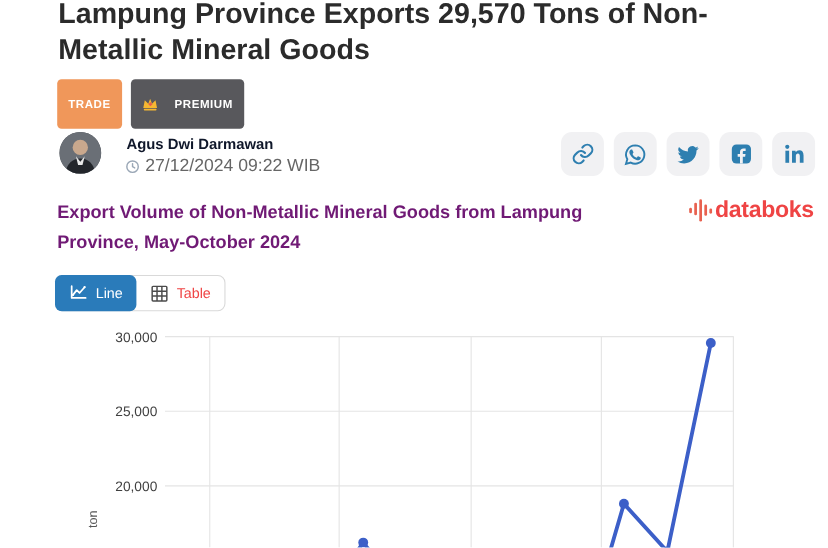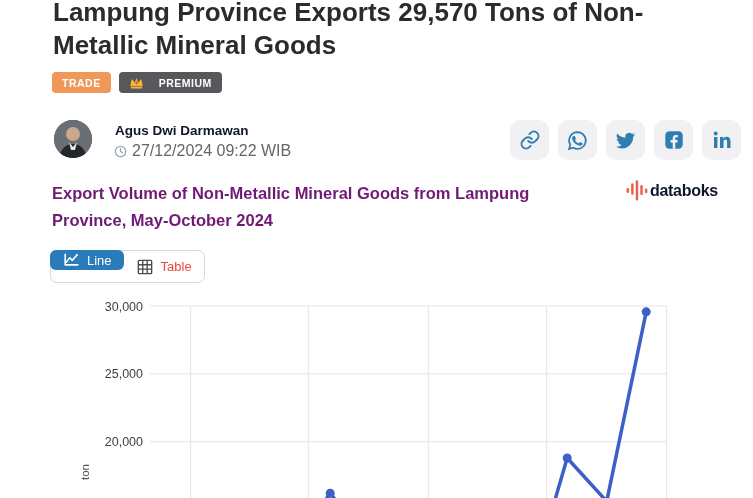--- a/index.html
+++ b/index.html
@@ -5,49 +5,49 @@
   html,body{margin:0;padding:0;background:#fff;}
   .page{position:relative;width:753px;height:498px;overflow:hidden;background:#fff;
         font-family:"Liberation Sans","DejaVu Sans",sans-serif;}
 
   
   .headline{position:absolute;left:53px;top:-4px;width:670px;margin:0;
             font-size:26px;line-height:33px;font-weight:700;color:#2b2b2b;letter-spacing:0;}
 
   
   .tags{position:absolute;left:52px;top:72px;display:flex;gap:8px;}
-  .tag{display:inline-flex;align-items:center;gap:5px;height:21px;padding:0 10px;
+  .tag{display:inline-flex;align-items:center;gap:5px;height:21px;padding:12px 10px;
        border-radius:4px;font-size:10.5px;font-weight:600;letter-spacing:.5px;color:#fff;cursor:pointer;}
   .tag.trade{background:#F0975A;}
   .tag.premium{background:#58585C;gap:15px;}
 
   
   .avatar{position:absolute;left:54px;top:120px;width:38px;height:38px;border-radius:50%;
           overflow:hidden;background:#4a4f55;}
   .author-name{position:absolute;left:115px;top:123px;font-size:13.5px;font-weight:700;color:#0f172a;}
   .date-row{position:absolute;left:114px;top:142px;display:flex;align-items:center;gap:5px;
             font-size:16px;color:#666;}
 
   
   .share-row{position:absolute;left:510px;top:120px;display:flex;gap:9px;}
   .share-btn{width:39px;height:40px;border-radius:10px;background:#F1F1F3;border:none;
              display:flex;align-items:center;justify-content:center;cursor:pointer;padding:0;}
 
   
   .chart-title{position:absolute;left:52px;top:180px;width:548px;margin:0;
                font-size:16.5px;line-height:27px;font-weight:700;color:#701a75;}
   .brand{position:absolute;left:626px;top:179px;display:flex;align-items:center;gap:2px;cursor:pointer;}
-  .brand-word{font-size:16px;font-weight:700;color:#0f172a;letter-spacing:-0.3px;}
+  .brand-word{font-size:21px;font-weight:700;color:#ef4444;letter-spacing:-0.3px;}
 
   
   .toggle-group{position:absolute;left:50px;top:250px;display:flex;height:33px;
                 border:1px solid #D9D9D9;border-radius:7px;background:#fff;box-sizing:border-box;}
   .toggle-btn{display:flex;align-items:center;justify-content:center;gap:6px;border:none;
               background:transparent;font-size:13px;cursor:pointer;padding:0 12px;}
-  .toggle-btn.active{background:#2A7BBA;color:#fff;border-radius:6px;margin:-1px;height:20px;}
+  .toggle-btn.active{background:#2A7BBA;color:#fff;border-radius:6px;margin:-1px;height:33px;}
   .toggle-btn.inactive{color:#ef4444;}
 
   
   .chart-wrap{position:absolute;left:0;top:288px;width:753px;height:210px;}
   .ylabel-ton{position:absolute;left:70px;top:466px;width:30px;text-align:center;
               transform:rotate(-90deg);font-size:11.5px;color:#555;}
 </style>
 </head>
 <body>
 

